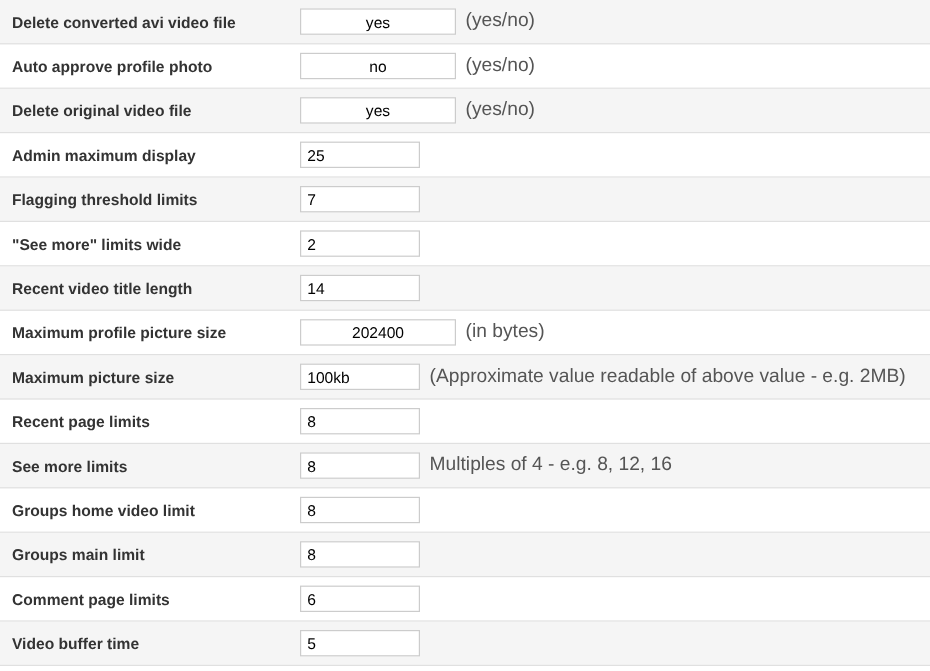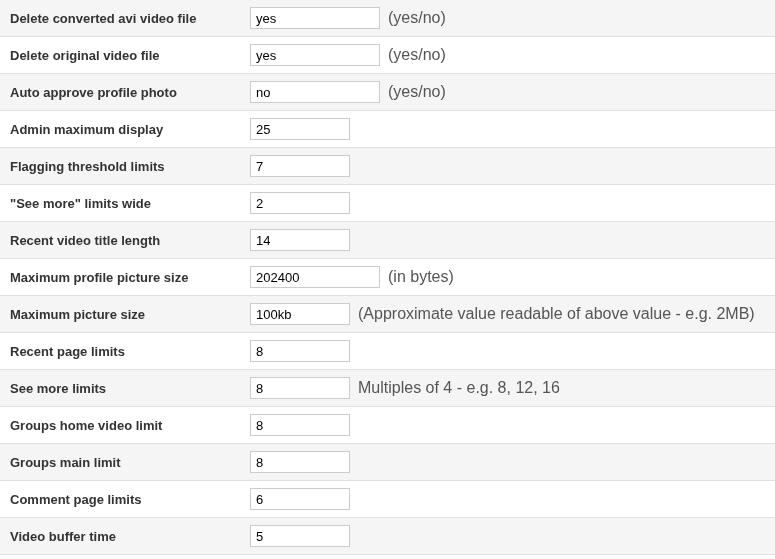--- a/index.html
+++ b/index.html
@@ -42,20 +42,21 @@
       padding: 3px 5px;
       font-size: 13px;
       height: 22px;
       background: #fff;
     }
     .input-narrow {
       width: 100px;
     }
     .input-medium {
       width: 130px;
+      text-align: center;
     }
     .hint-text {
       color: #555;
       font-size: 16px;
     }
     .submit-row {
       text-align: center;
       padding: 12px;
       background: #fff;
     }
@@ -68,33 +69,33 @@
       <tr>
         <td class="label-cell">Delete converted avi video file</td>
         <td>
           <div class="input-cell">
             <input type="text" class="form-input input-medium" value="yes" style="">
             <span class="hint-text">(yes/no)</span>
           </div>
         </td>
       </tr>
       <tr>
+        <td class="label-cell">Auto approve profile photo</td>
+        <td>
+          <div class="input-cell">
+            <input type="text" class="form-input input-medium" value="no" style="">
+            <span class="hint-text">(yes/no)</span>
+          </div>
+        </td>
+      </tr>
+      <tr>
         <td class="label-cell">Delete original video file</td>
         <td>
           <div class="input-cell">
             <input type="text" class="form-input input-medium" value="yes" style="">
-            <span class="hint-text">(yes/no)</span>
-          </div>
-        </td>
-      </tr>
-      <tr>
-        <td class="label-cell">Auto approve profile photo</td>
-        <td>
-          <div class="input-cell">
-            <input type="text" class="form-input input-medium" value="no" style="">
             <span class="hint-text">(yes/no)</span>
           </div>
         </td>
       </tr>
       <tr>
         <td class="label-cell">Admin maximum display</td>
         <td>
           <div class="input-cell">
             <input type="text" class="form-input input-narrow" value="25" style="">
           </div>

